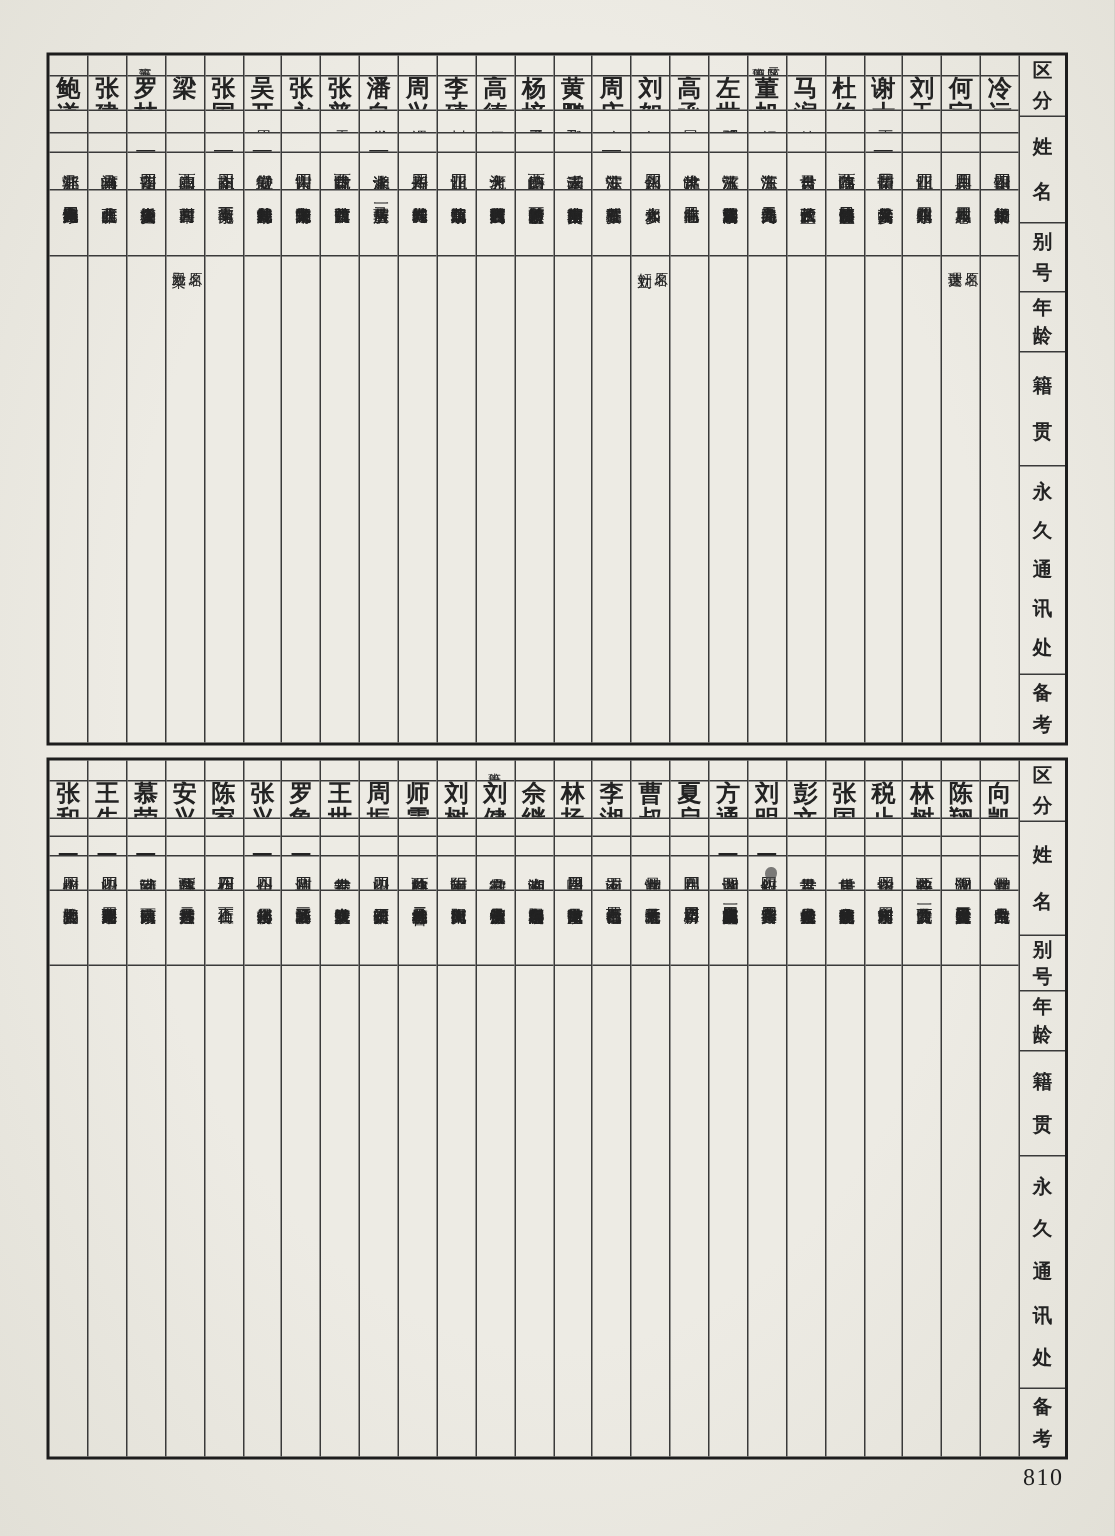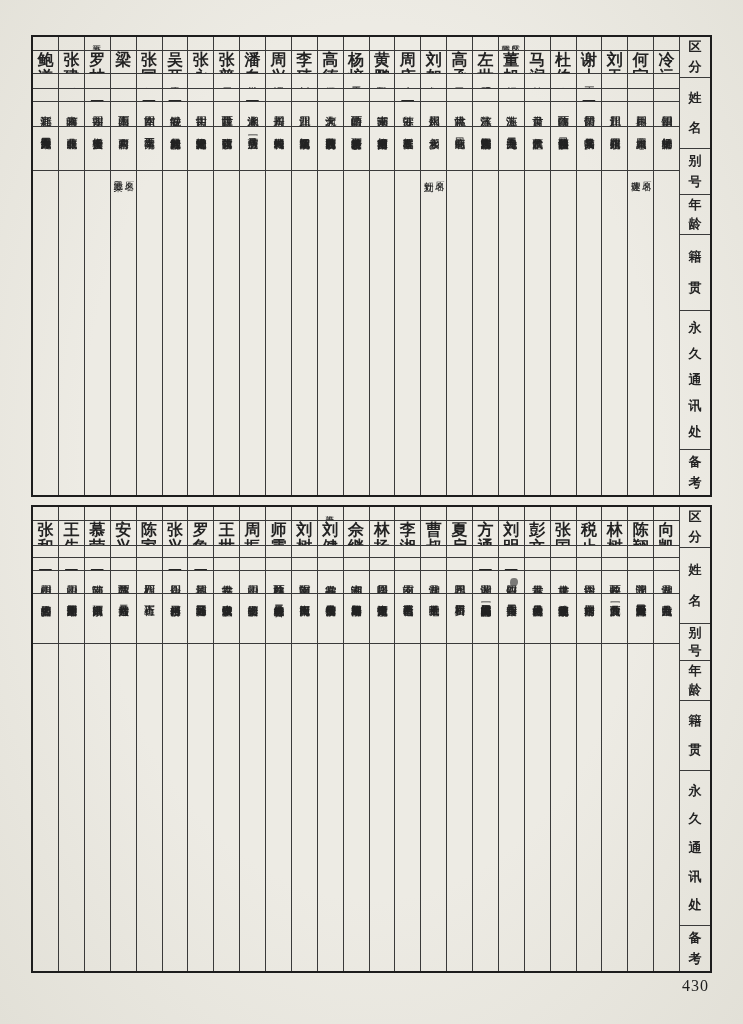--- a/index.html
+++ b/index.html
@@ -1469,14 +1469,14 @@
           <div class="vwrap">四川璧山</div>
         </div>
         <div class="cell c-address">
           <div class="vwrap">璧山大鹏乡邮转</div>
         </div>
         <div class="cell c-remark">
           <div class="vwrap pre"></div>
         </div>
       </div>
     </div>
-  <div class="page-number">430</div>
+  <div class="page-number">810</div>
 </div>
 
 </body></html>

